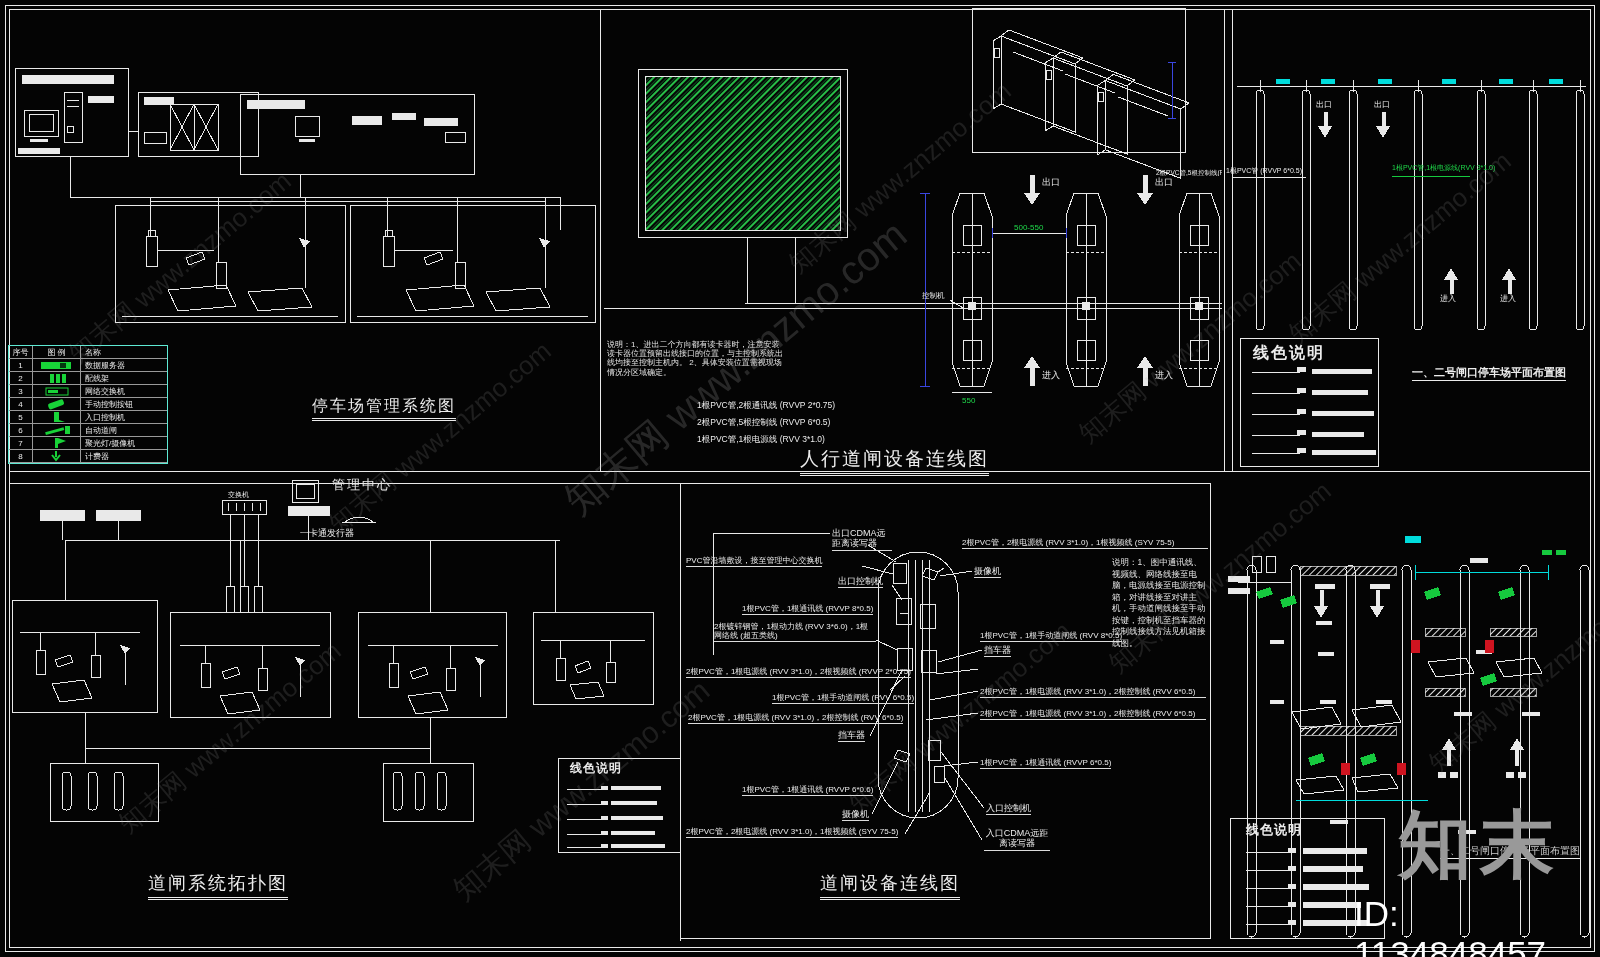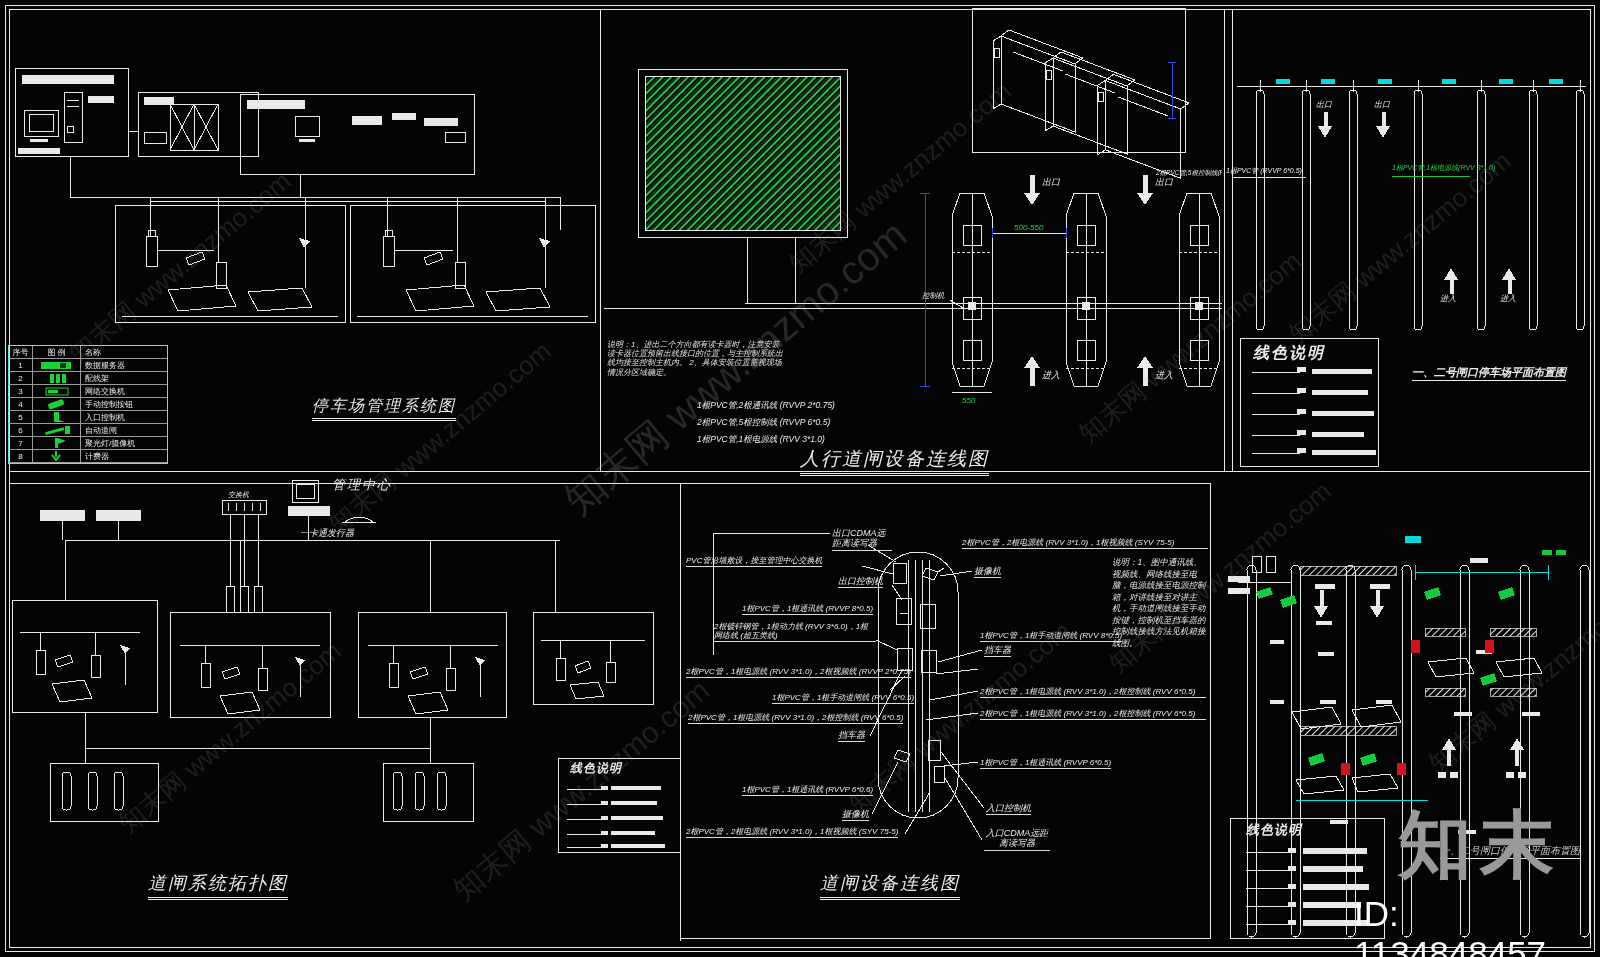--- a/index.html
+++ b/index.html
@@ -7,21 +7,21 @@
           font-family:"Liberation Sans",sans-serif;}
   #lineart{position:absolute;left:0;top:0;z-index:1;shape-rendering:crispEdges;}
   .s{stroke:#e9e9e9;fill:none;stroke-width:1;}
   .f{fill:#e9e9e9;stroke:none;}
   .sg{stroke:#16c93e;fill:none;}
   .fg{fill:#16c93e;stroke:none;}
   .fc{fill:#00dcdc;stroke:none;}
   .sc{stroke:#00dcdc;fill:none;}
   .sb{stroke:#3a46e0;fill:none;}
   .fr{fill:#cf1420;stroke:none;}
-  .t{position:absolute;color:#ececec;white-space:nowrap;z-index:4;line-height:1.15;font-style:italic;}
+  .t{position:absolute;color:#ececec;white-space:nowrap;z-index:4;line-height:1.15;}
   .wrap{white-space:normal;}
   .u{border-bottom:1px solid #dcdcdc;padding-bottom:1px;}
   .grn{color:#1fd84a;}
   .dt{border-bottom:3px double #ececec;padding-bottom:3px;letter-spacing:2px;margin-top:7px;}
   .st{border-bottom:1px solid #ececec;padding-bottom:1px;}
   .clip{overflow:hidden;}
   .wm{position:absolute;z-index:8;color:rgba(170,170,170,0.16);transform:rotate(-40deg);
       white-space:nowrap;pointer-events:none;font-size:26px;}
   #legendtbl{position:absolute;left:8px;top:345px;width:158px;z-index:4;
       display:grid;grid-template-columns:24px 48px 1fr;border:1px solid #5eead4;

